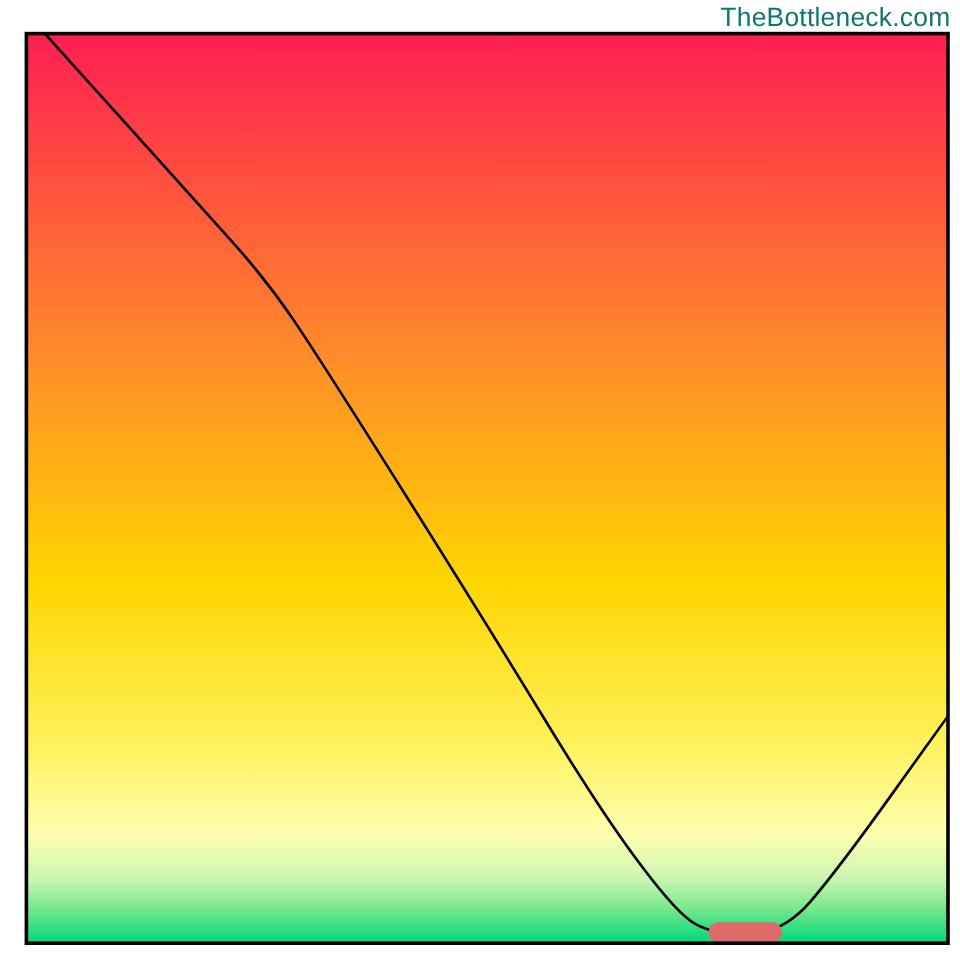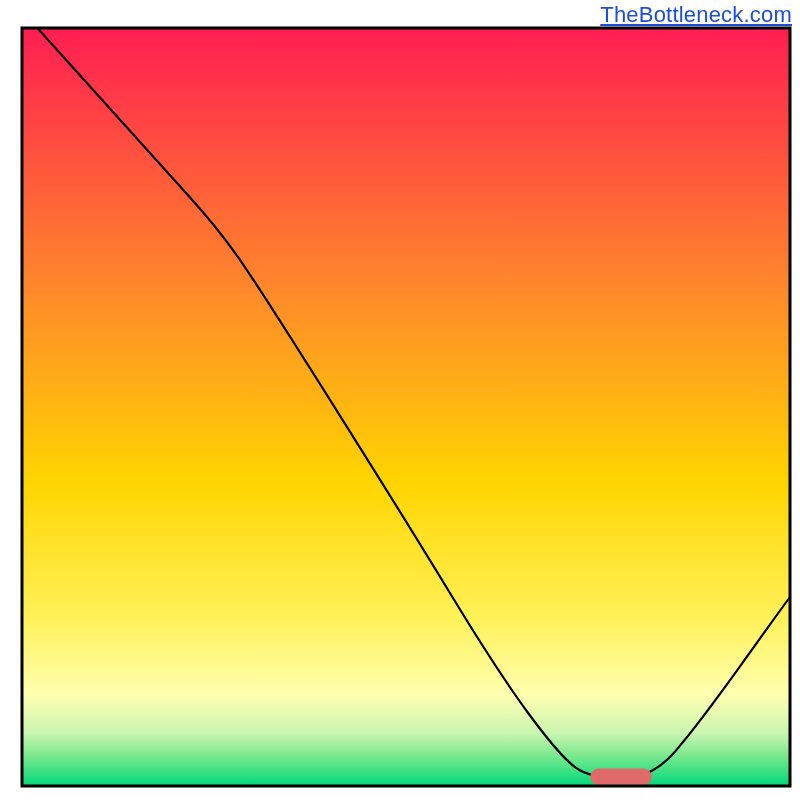--- a/index.html
+++ b/index.html
@@ -13,26 +13,25 @@
   }
   .container {
     position: relative;
     width: 800px;
     height: 800px;
   }
   .watermark {
     position: absolute;
     top: 2px;
     right: 8px;
-    color: #1d4ed8;
+    color: #0f766e;
     font-size: 22px;
     font-weight: 500;
     letter-spacing: 0.2px;
     z-index: 10;
-    text-decoration: underline;
   }
   svg {
     display: block;
   }
 </style>
 </head>
 <body>
 
 <div class="container">
   <div class="watermark">TheBottleneck.com</div>

